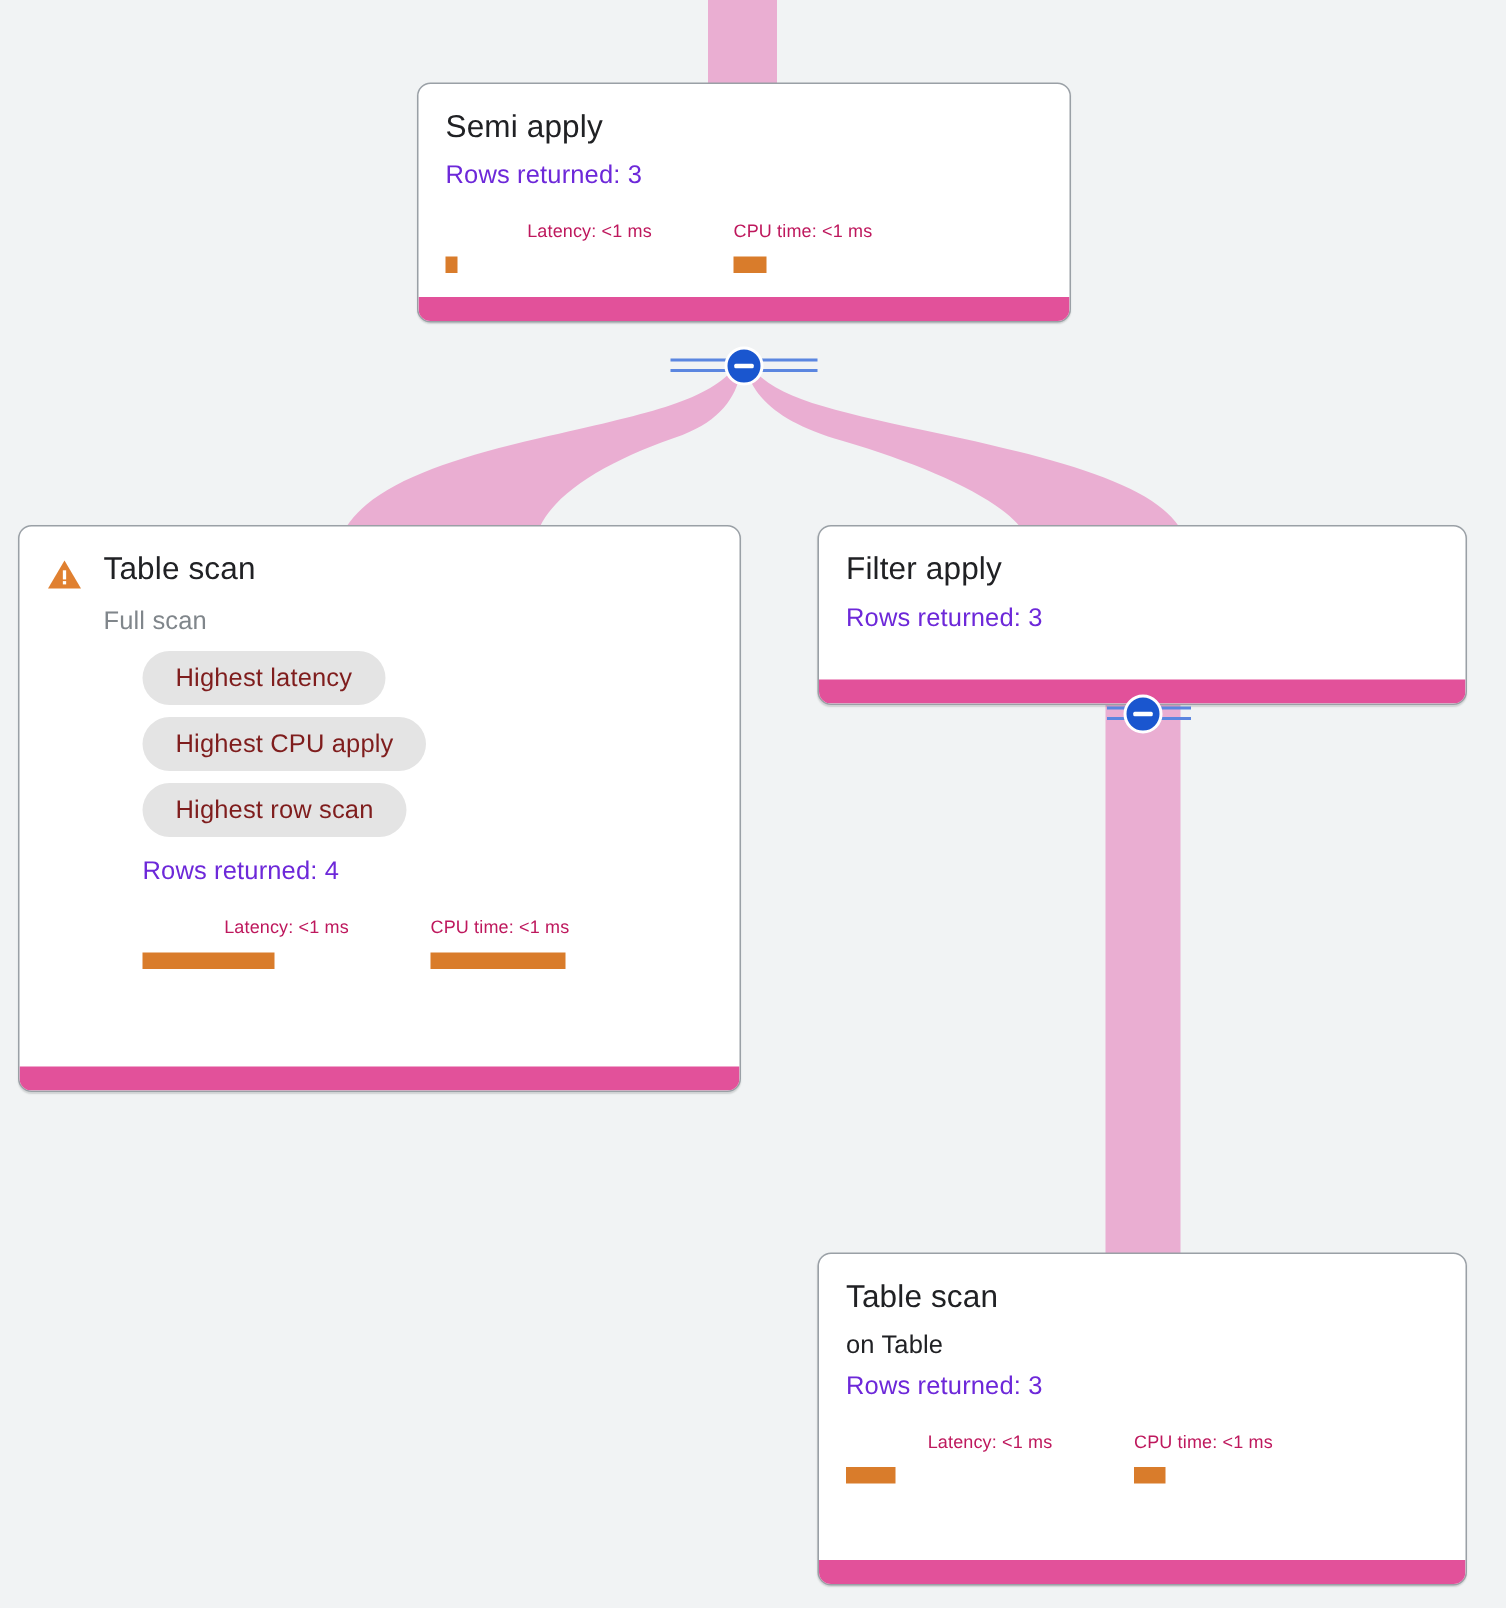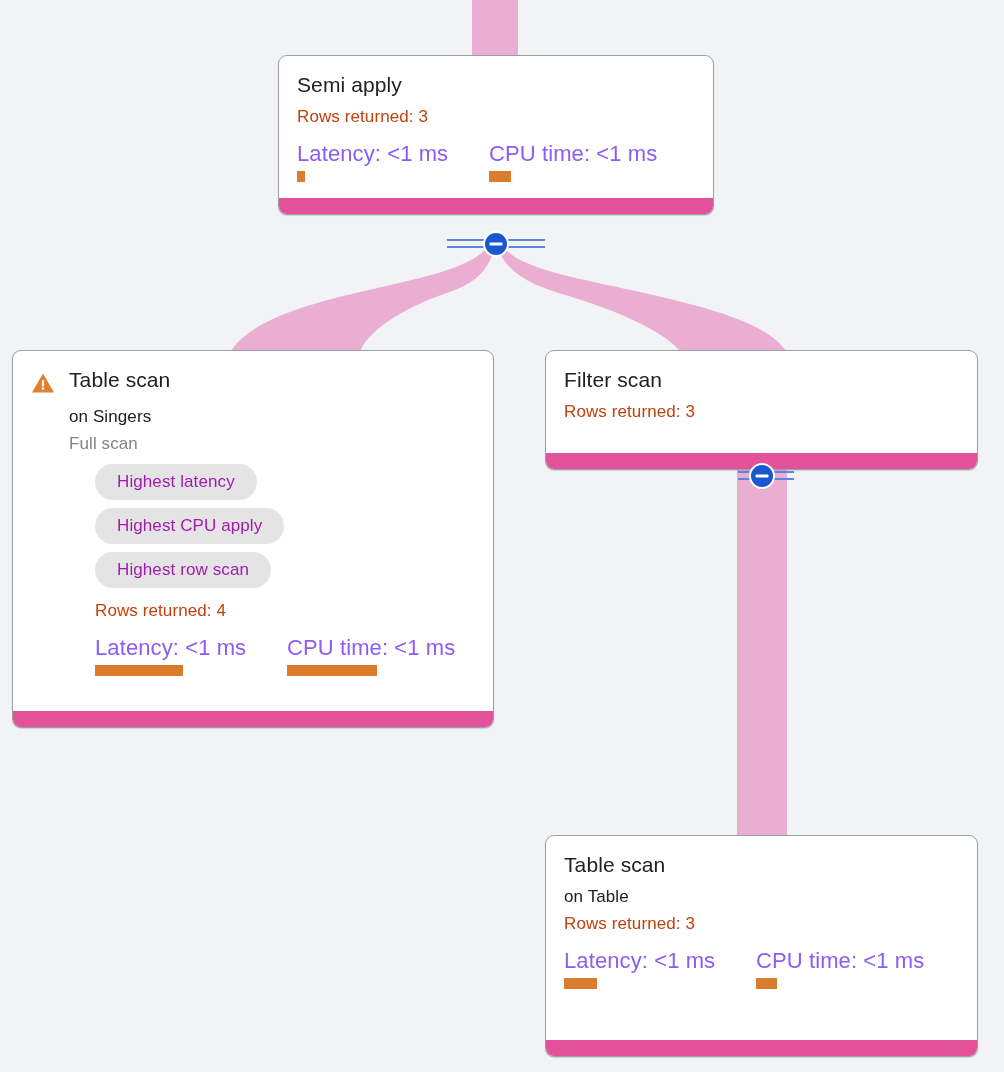--- a/index.html
+++ b/index.html
@@ -41,45 +41,45 @@
   }
   .sub-line{
     font-size:17px;
     color:#202124;
     line-height:25px;
     margin-top:6px;
     letter-spacing:.1px;
   }
   .sub-line.muted{color:#80868b;margin-top:2px;}
   .rows-line{
-    font-size:17px;color:#c2410c;line-height:25px;
+    font-size:17px;color:#6d28d9;line-height:25px;
     margin-top:6px;letter-spacing:.1px;
   }
 
   
   .warn-icon{flex:0 0 auto;margin-top:5px;}
 
   
   .chips{margin-top:8px;display:flex;flex-direction:column;align-items:flex-start;gap:8px;}
   .chip{
     background:#e4e4e4;
-    color:#a21caf;
+    color:#7f1d1d;
     font-size:17px;
     line-height:20px;
     border-radius:18px;
     padding:8px 22px;
     letter-spacing:.1px;
     white-space:nowrap;
   }
 
   
   .metrics{display:flex;margin-top:14px;}
   .metric{display:flex;flex-direction:column;}
   .metric-label{
-    font-size:22px;color:#8b5cf6;line-height:22px;letter-spacing:.1px;white-space:nowrap;
+    font-size:12px;color:#be185d;line-height:22px;letter-spacing:.1px;white-space:nowrap;text-align:center;
   }
   .metric-bar{
     height:11px;background:#d97c2b;margin-top:6px;
   }
 
   
   .toggle{
     position:absolute;
     width:26px;height:26px;
     z-index:6;
@@ -169,21 +169,20 @@
       <div class="title-row">
         <span class="warn-icon">
           <svg width="24" height="22" viewBox="0 0 24 22" aria-hidden="true">
             <path d="M12 1.6 L23 20.4 L1 20.4 Z" fill="#e08030"></path>
             <rect x="10.9" y="8.2" width="2.2" height="6.1" fill="#ffffff"></rect>
             <rect x="10.9" y="15.4" width="2.2" height="2.2" fill="#ffffff"></rect>
           </svg>
         </span>
         <div class="node-title">Table scan</div>
       </div>
-      <div class="sub-line" style="margin-left:38px;">on Singers</div>
       <div class="sub-line muted" style="margin-left:38px;">Full scan</div>
 
       <div class="chips" style="margin-left:64px;">
         <div class="chip">Highest latency</div>
         <div class="chip">Highest CPU apply</div>
         <div class="chip">Highest row scan</div>
       </div>
 
       <div class="rows-line" style="margin-left:64px;margin-top:10px;">Rows returned: 4</div>
 
@@ -197,21 +196,21 @@
           <div class="metric-bar" style="width:90px;"></div>
         </div>
       </div>
     </div>
     <div class="accent-bar"></div>
   </div>
 
   <div class="node" style="left:545px;top:350px;width:433px;height:120px;">
     <div class="node-body">
       <div class="title-row">
-        <div class="node-title">Filter scan</div>
+        <div class="node-title">Filter apply</div>
       </div>
       <div class="rows-line">Rows returned: 3</div>
     </div>
     <div class="accent-bar"></div>
   </div>
 
   <div class="rail" style="left:738px;top:470px;width:24px;"></div>
   <div class="rail" style="left:770px;top:470px;width:24px;"></div>
   <div class="toggle" style="left:749px;top:463px;">
     <div class="circle"></div>

